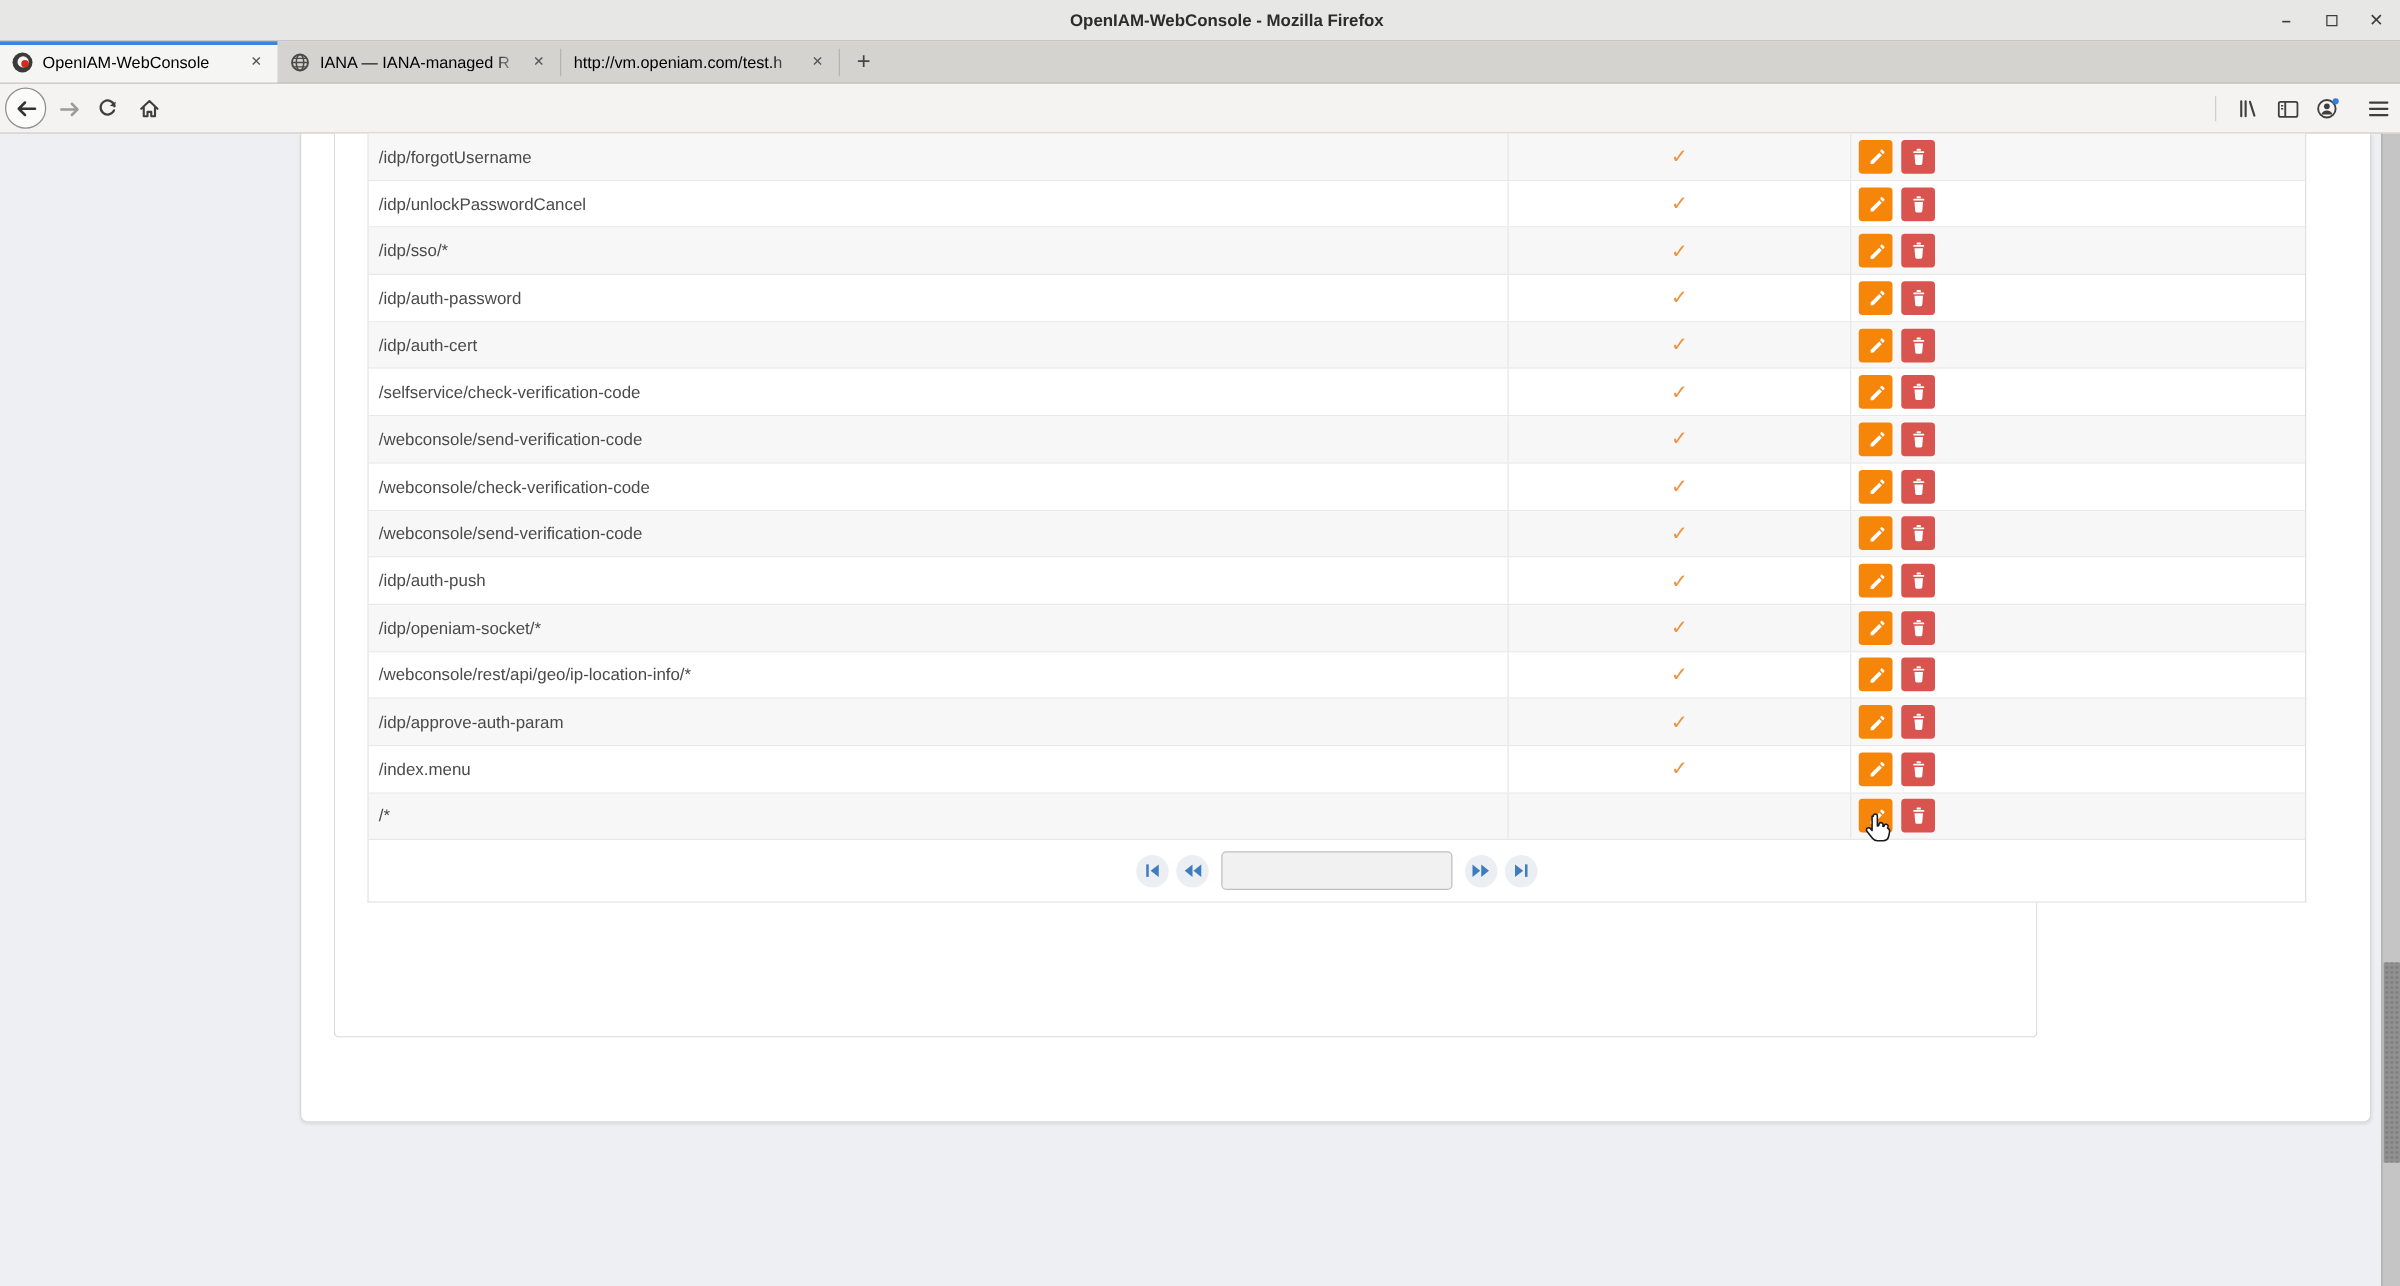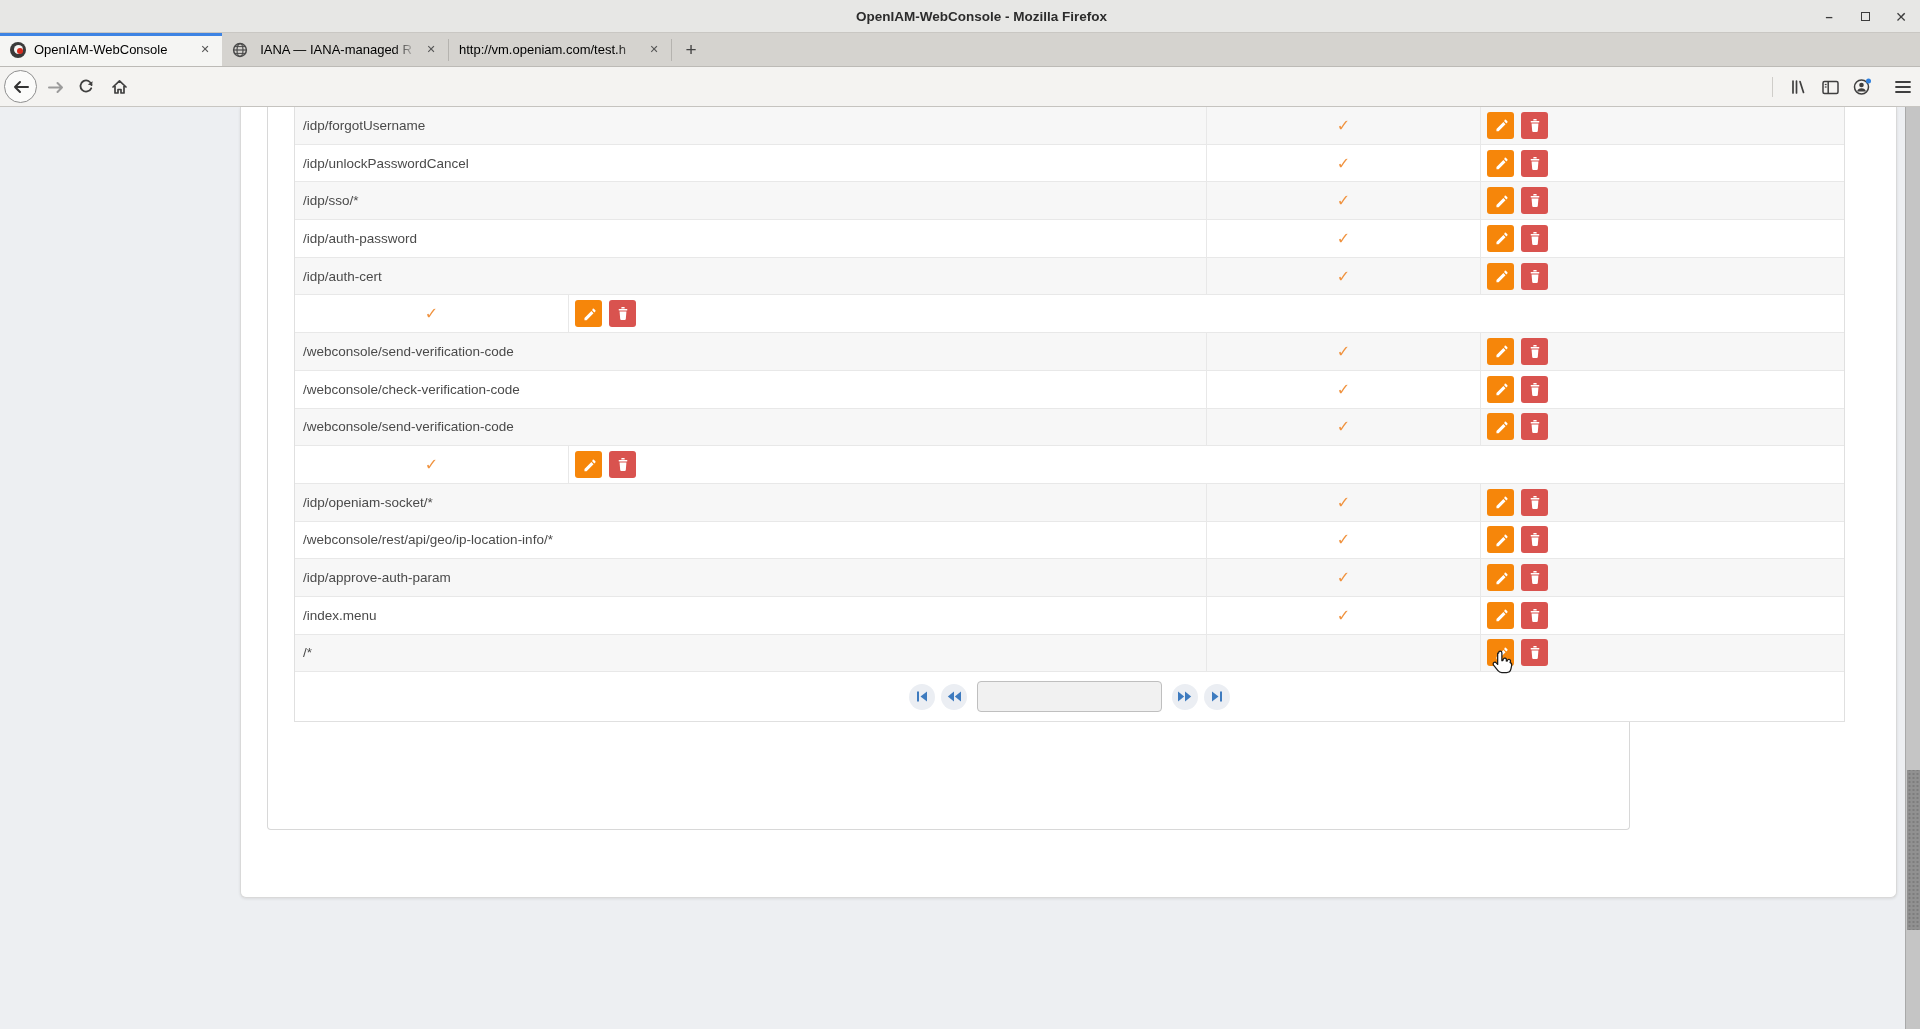--- a/index.html
+++ b/index.html
@@ -18,21 +18,21 @@
 
   
   .tabbar{position:absolute;left:0;top:33px;width:1920px;height:34px;background:#d5d3cf;border-bottom:1px solid #bcbab6;display:flex;align-items:stretch;}
   .tab{position:relative;display:flex;align-items:center;padding:0 8px 0 10px;width:222px;flex:none;}
   .tab .favicon{width:16px;height:16px;flex:none;margin-right:8px;position:relative;}
   .tab-label{flex:1;overflow:hidden;white-space:nowrap;font-size:13px;color:#000000;position:relative;}
   .tab-label::after{content:"";position:absolute;right:0;top:0;bottom:0;width:22px;background:linear-gradient(to right,rgba(213,211,207,0),#d5d3cf);}
   .tab.active{background:#f5f5f3;width:222px;}
   .tab.active::before{content:"";position:absolute;left:0;top:0;width:100%;height:3px;background:#3d83e3;}
   .tab.active .tab-label::after{background:linear-gradient(to right,rgba(245,245,243,0),#f5f5f3);}
-  .tab.t2{width:226px;text-align:center;}
+  .tab.t2{width:226px;}
   .tab-close{flex:none;margin-left:6px;width:18px;height:18px;display:flex;align-items:center;justify-content:center;font-size:11px;color:#555;border-radius:3px;cursor:default;}
   .tab-sep{width:1px;height:22px;background:#b5b3af;align-self:center;flex:none;}
   .newtab-btn{width:30px;height:28px;align-self:center;margin-left:4px;display:flex;align-items:center;justify-content:center;font-size:19px;color:#444;}
   
   .fav-openiam{border-radius:50%;background:#3a3a3a;}
   .fav-openiam::before{content:"";position:absolute;left:3.5px;top:3.5px;width:9px;height:9px;border-radius:50%;background:#f5f5f3;}
   .fav-openiam::after{content:"";position:absolute;left:6.5px;top:6.5px;width:6px;height:6px;border-radius:50%;background:#d42b1e;}
 
   
   .toolbar{position:absolute;left:0;top:67px;width:1920px;height:40px;background:#f4f3f1;border-bottom:1px solid #c8c6c2;}
@@ -298,20 +298,21 @@
         <svg width="14" height="15" viewBox="0 0 18 19">
                       <rect x="6.8" y="1.2" width="4.4" height="2" rx="0.6" fill="#fff"></rect>
                       <rect x="3.4" y="3.6" width="11.2" height="2" rx="0.6" fill="#fff"></rect>
                       <path d="M4.6 7 h8.8 l-.8 9.6 a1.4 1.4 0 0 1-1.4 1.2 H6.8 a1.4 1.4 0 0 1-1.4-1.2 Z" fill="#fff"></path>
                     </svg>
       </button>
     </div>
   </div>
 
   <div class="trow">
+    <div class="c1">/selfservice/check-verification-code</div>
     <div class="c2">
                   <span class="check">✓</span>
                 </div>
     <div class="c3">
       <button class="abtn edit">
         <svg width="14" height="14" viewBox="0 0 17 17">
                       <path d="M3 13.4 V16 H5.6 L14 7.6 L11.4 5 Z M12.4 4 L15 6.6 L16.2 5.4 a1 1 0 0 0 0-1.4 L14.4 2.2 a1 1 0 0 0-1.4 0 Z" fill="#fff"></path>
                     </svg>
       </button>
       <button class="abtn del">
@@ -381,20 +382,21 @@
         <svg width="14" height="15" viewBox="0 0 18 19">
                       <rect x="6.8" y="1.2" width="4.4" height="2" rx="0.6" fill="#fff"></rect>
                       <rect x="3.4" y="3.6" width="11.2" height="2" rx="0.6" fill="#fff"></rect>
                       <path d="M4.6 7 h8.8 l-.8 9.6 a1.4 1.4 0 0 1-1.4 1.2 H6.8 a1.4 1.4 0 0 1-1.4-1.2 Z" fill="#fff"></path>
                     </svg>
       </button>
     </div>
   </div>
 
   <div class="trow">
+    <div class="c1">/idp/auth-push</div>
     <div class="c2">
                   <span class="check">✓</span>
                 </div>
     <div class="c3">
       <button class="abtn edit">
         <svg width="14" height="14" viewBox="0 0 17 17">
                       <path d="M3 13.4 V16 H5.6 L14 7.6 L11.4 5 Z M12.4 4 L15 6.6 L16.2 5.4 a1 1 0 0 0 0-1.4 L14.4 2.2 a1 1 0 0 0-1.4 0 Z" fill="#fff"></path>
                     </svg>
       </button>
       <button class="abtn del">

